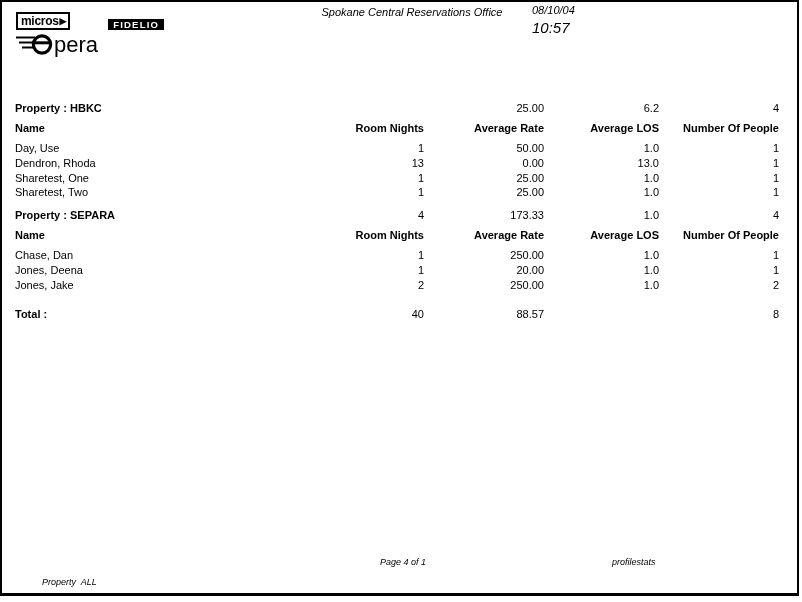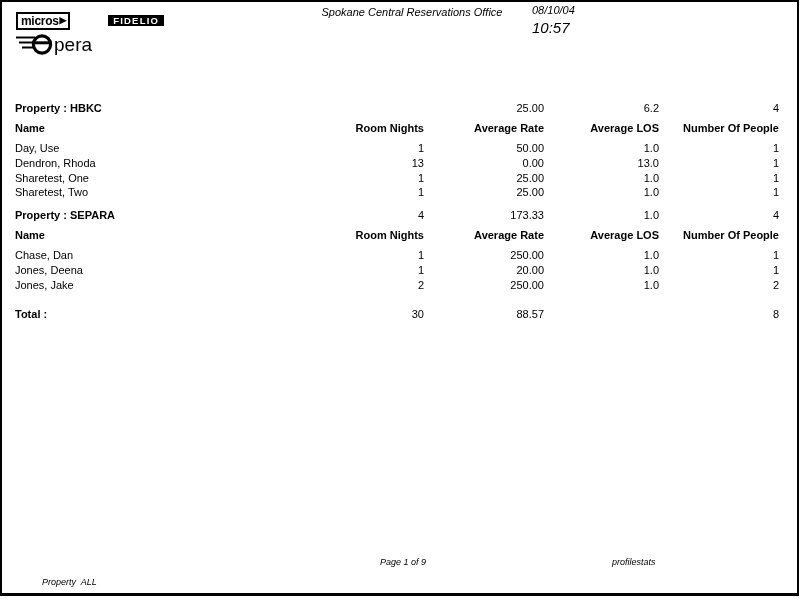--- a/index.html
+++ b/index.html
@@ -1,28 +1,28 @@
 <!DOCTYPE html>
 <html><head>
 <meta charset="utf-8">
 <style>
   html,body{margin:0;padding:0;background:#fff;}
   body{width:802px;height:602px;position:relative;font-family:"Liberation Sans",sans-serif;color:#000;}
   .page{position:absolute;left:0;top:0;width:799px;height:596px;box-sizing:border-box;
         border:2px solid #000;border-bottom-width:3px;background:#fff;}
 
   
-  .mf-logo{position:absolute;left:14px;top:9px;display:flex;align-items:center;height:19px;}
+  .mf-logo{position:absolute;left:14px;top:9px;display:flex;align-items:flex-end;height:19px;}
   .mf-micros{background:#fff;border:2px solid #000;display:flex;align-items:center;
              padding:0 2px 0 3px;font-weight:bold;font-size:12px;letter-spacing:-0.3px;}
   .mf-arrow{font-size:9px;margin-left:1px;line-height:1;}
   .mf-fidelio{background:#000;color:#fff;display:flex;align-items:center;
               padding:0 5px;font-weight:bold;font-size:9.5px;letter-spacing:1.2px;margin-left:38px;}
   .opera-logo{position:absolute;left:13px;top:29px;display:flex;align-items:center;height:27px;}
-  .opera-text{font-size:19px;letter-spacing:0;margin-left:1px;line-height:27px;}
+  .opera-text{font-size:22px;letter-spacing:0;margin-left:1px;line-height:27px;}
 
   
   .office-name{position:absolute;left:0;top:4px;width:732px;text-align:center;
                font-style:italic;font-size:11px;padding-left:44px;}
   .report-date{position:absolute;left:530px;top:2px;width:200px;
                font-style:italic;font-size:11px;}
   .report-time{position:absolute;left:530px;top:17px;width:200px;text-align:left;
                font-style:italic;font-size:15px;}
   .report-title{position:absolute;left:0;top:40px;width:732px;text-align:center;
                 font-weight:bold;font-size:13.5px;}
@@ -144,27 +144,27 @@
       </div>
       <div class="trow" style="top: 276px;">
         <span class="cname">Jones, Jake</span>
         <span class="num n1">2</span>
         <span class="num n2">250.00</span>
         <span class="num n3">1.0</span>
         <span class="num n4">2</span>
       </div>
       <div class="trow" style="top: 305px;">
         <span class="cname b">Total :</span>
-        <span class="num n1">30</span>
+        <span class="num n1">40</span>
         <span class="num n2">88.57</span>
         <span class="num n4">8</span>
       </div>
     </div>
 
   <div class="footer-filters">
     <div>Property  ALL</div>
     
     
   </div>
-  <div class="footer-page">Page 1 of 9</div>
+  <div class="footer-page">Page 4 of 1</div>
   <div class="footer-file">profilestats</div>
 
 </div>
 
 </body></html>

